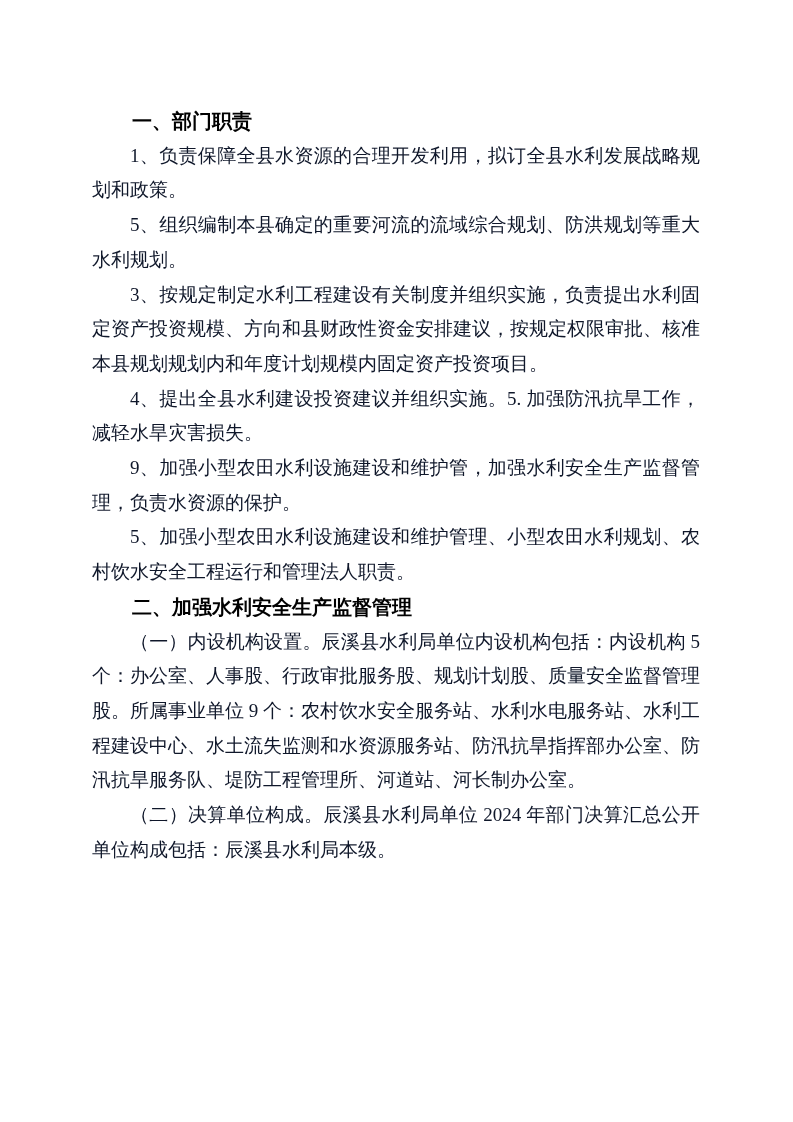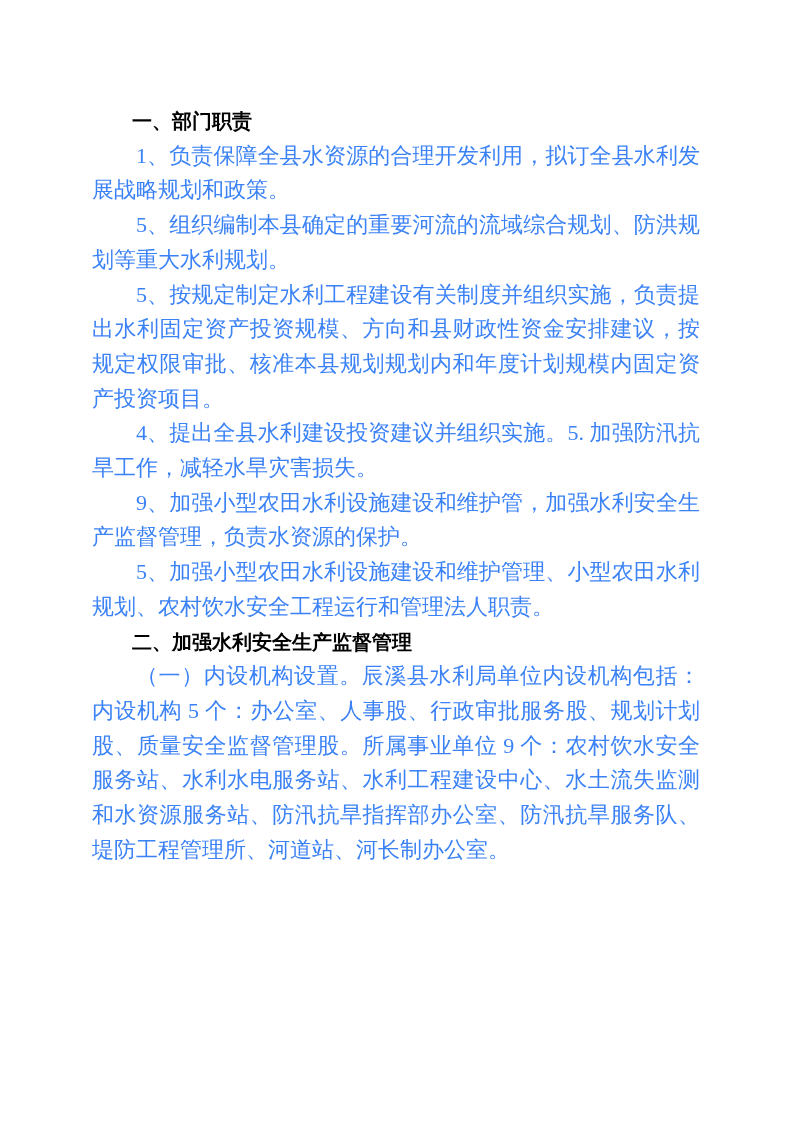--- a/index.html
+++ b/index.html
@@ -23,38 +23,39 @@
     font-family: "Liberation Sans", sans-serif;
     font-weight: 700;
     font-size: 20px;
     line-height: 34.7px;
     text-indent: 2em;
     color: #000000;
   }
   .para {
     margin: 0;
     font-family: "Liberation Serif", serif;
-    font-size: 22px;
+    font-size: 19px;
     line-height: 34.7px;
     text-indent: 2em;
     text-align: justify;
-    color: #3b82f6;
+    color: #0f172a;
   }
 </style>
 </head>
 <body>
 
 <div class="page">
 
   <h2 class="section-heading">一、部门职责</h2>
 
   <p class="para">1、负责保障全县水资源的合理开发利用，拟订全县水利发展战略规划和政策。</p>
   <p class="para">5、组织编制本县确定的重要河流的流域综合规划、防洪规划等重大水利规划。</p>
-  <p class="para">5、按规定制定水利工程建设有关制度并组织实施，负责提出水利固定资产投资规模、方向和县财政性资金安排建议，按规定权限审批、核准本县规划规划内和年度计划规模内固定资产投资项目。</p>
+  <p class="para">3、按规定制定水利工程建设有关制度并组织实施，负责提出水利固定资产投资规模、方向和县财政性资金安排建议，按规定权限审批、核准本县规划规划内和年度计划规模内固定资产投资项目。</p>
   <p class="para">4、提出全县水利建设投资建议并组织实施。5. 加强防汛抗旱工作，减轻水旱灾害损失。</p>
   <p class="para">9、加强小型农田水利设施建设和维护管，加强水利安全生产监督管理，负责水资源的保护。</p>
   <p class="para">5、加强小型农田水利设施建设和维护管理、小型农田水利规划、农村饮水安全工程运行和管理法人职责。</p>
 
   <h2 class="section-heading">二、加强水利安全生产监督管理</h2>
 
   <p class="para">（一）内设机构设置。辰溪县水利局单位内设机构包括：内设机构 5 个：办公室、人事股、行政审批服务股、规划计划股、质量安全监督管理股。所属事业单位 9 个：农村饮水安全服务站、水利水电服务站、水利工程建设中心、水土流失监测和水资源服务站、防汛抗旱指挥部办公室、防汛抗旱服务队、堤防工程管理所、河道站、河长制办公室。</p>
+  <p class="para">（二）决算单位构成。辰溪县水利局单位 2024 年部门决算汇总公开单位构成包括：辰溪县水利局本级。</p>
 
 </div>
 
 </body></html>

